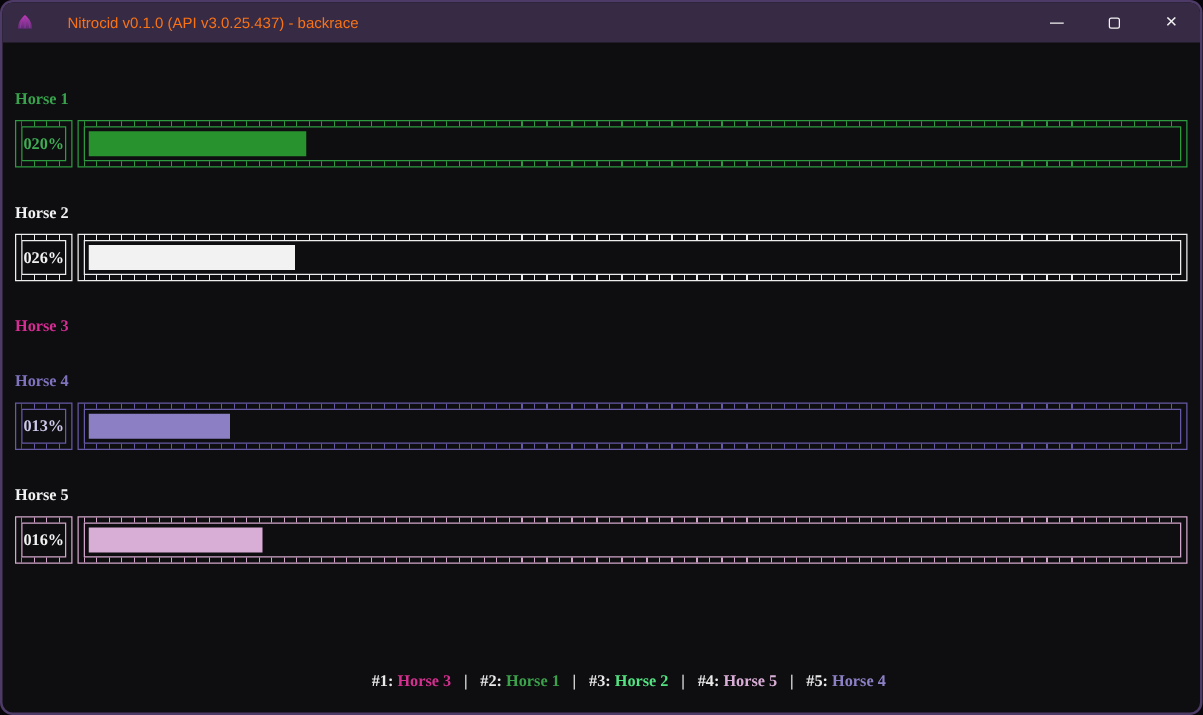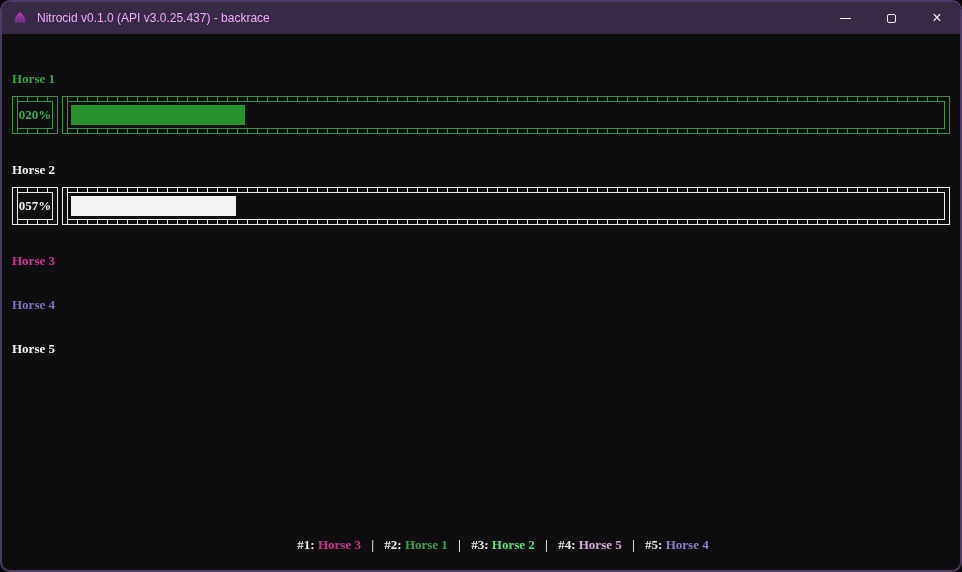--- a/index.html
+++ b/index.html
@@ -9,21 +9,21 @@
     border:2px solid #4d3a66; border-radius:10px;
     overflow:hidden; background:#0e0d10;
   }
   
   .titlebar {
     height:32px; background:#372a45;
     display:flex; align-items:center;
   }
   .app-icon { width:16px; height:16px; margin-left:10px; flex:none; }
   .title-text {
-    color:#f0abfc; margin-left:9px; flex:1;
+    color:#f97316; margin-left:26px; flex:1;
     font:12px "Liberation Sans", sans-serif;
     white-space:nowrap; overflow:hidden;
   }
   .controls { display:flex; height:100%; }
   .ctrl {
     width:46px; height:100%; border:none; background:transparent;
     color:#f2f2f2; display:flex; align-items:center; justify-content:center;
     font:14px "Liberation Sans", sans-serif; cursor:default;
   }
   .min-line { width:11px; height:1px; background:#f2f2f2; display:block; }
@@ -121,43 +121,75 @@
       </div>
     </div>
 
     <div class="race-row" style="--label: #f2f2f2; --border: #ededed; --fill: #f2f2f2; --value: #f2f2f2; --pct: 19%;">
       <div class="horse-label">Horse 2</div>
       <div class="track">
         <div class="frame pctbox">
           <div class="ticks top"></div>
           <div class="ticks bottom"></div>
           <div class="frame-inner">
-              <span class="pct-text">057%</span>
+              <span class="pct-text">026%</span>
             </div>
         </div>
         <div class="frame barbox">
           <div class="ticks top"></div>
           <div class="ticks bottom"></div>
           <div class="frame-inner">
               <div class="fill"></div>
             </div>
         </div>
       </div>
     </div>
 
     <div class="race-row" style="--label: #d52d93; --border: #ce1f87; --fill: #da1d8d; --value: #d6409a; --pct: 21%;">
       <div class="horse-label">Horse 3</div>
     </div>
 
     <div class="race-row" style="--label: #7f73bd; --border: #655aa5; --fill: #8c7fc3; --value: #cfc8ea; --pct: 13%;">
       <div class="horse-label">Horse 4</div>
+      <div class="track">
+        <div class="frame pctbox">
+          <div class="ticks top"></div>
+          <div class="ticks bottom"></div>
+          <div class="frame-inner">
+              <span class="pct-text">013%</span>
+            </div>
+        </div>
+        <div class="frame barbox">
+          <div class="ticks top"></div>
+          <div class="ticks bottom"></div>
+          <div class="frame-inner">
+              <div class="fill"></div>
+            </div>
+        </div>
+      </div>
     </div>
 
     <div class="race-row" style="--label: #f2f2f2; --border: #d2a6ca; --fill: #d9aed6; --value: #f2f2f2; --pct: 16%;">
       <div class="horse-label">Horse 5</div>
+      <div class="track">
+        <div class="frame pctbox">
+          <div class="ticks top"></div>
+          <div class="ticks bottom"></div>
+          <div class="frame-inner">
+              <span class="pct-text">016%</span>
+            </div>
+        </div>
+        <div class="frame barbox">
+          <div class="ticks top"></div>
+          <div class="ticks bottom"></div>
+          <div class="frame-inner">
+              <div class="fill"></div>
+            </div>
+        </div>
+      </div>
     </div>
 
     <div class="standings">
       <span class="rank">#1:</span>
       <span class="sname" style="color: rgb(211, 48, 143);">Horse 3</span>
       <span class="sep">|</span>
       <span class="rank">#2:</span>
       <span class="sname" style="color: rgb(59, 162, 75);">Horse 1</span>
       <span class="sep">|</span>
       <span class="rank">#3:</span>

